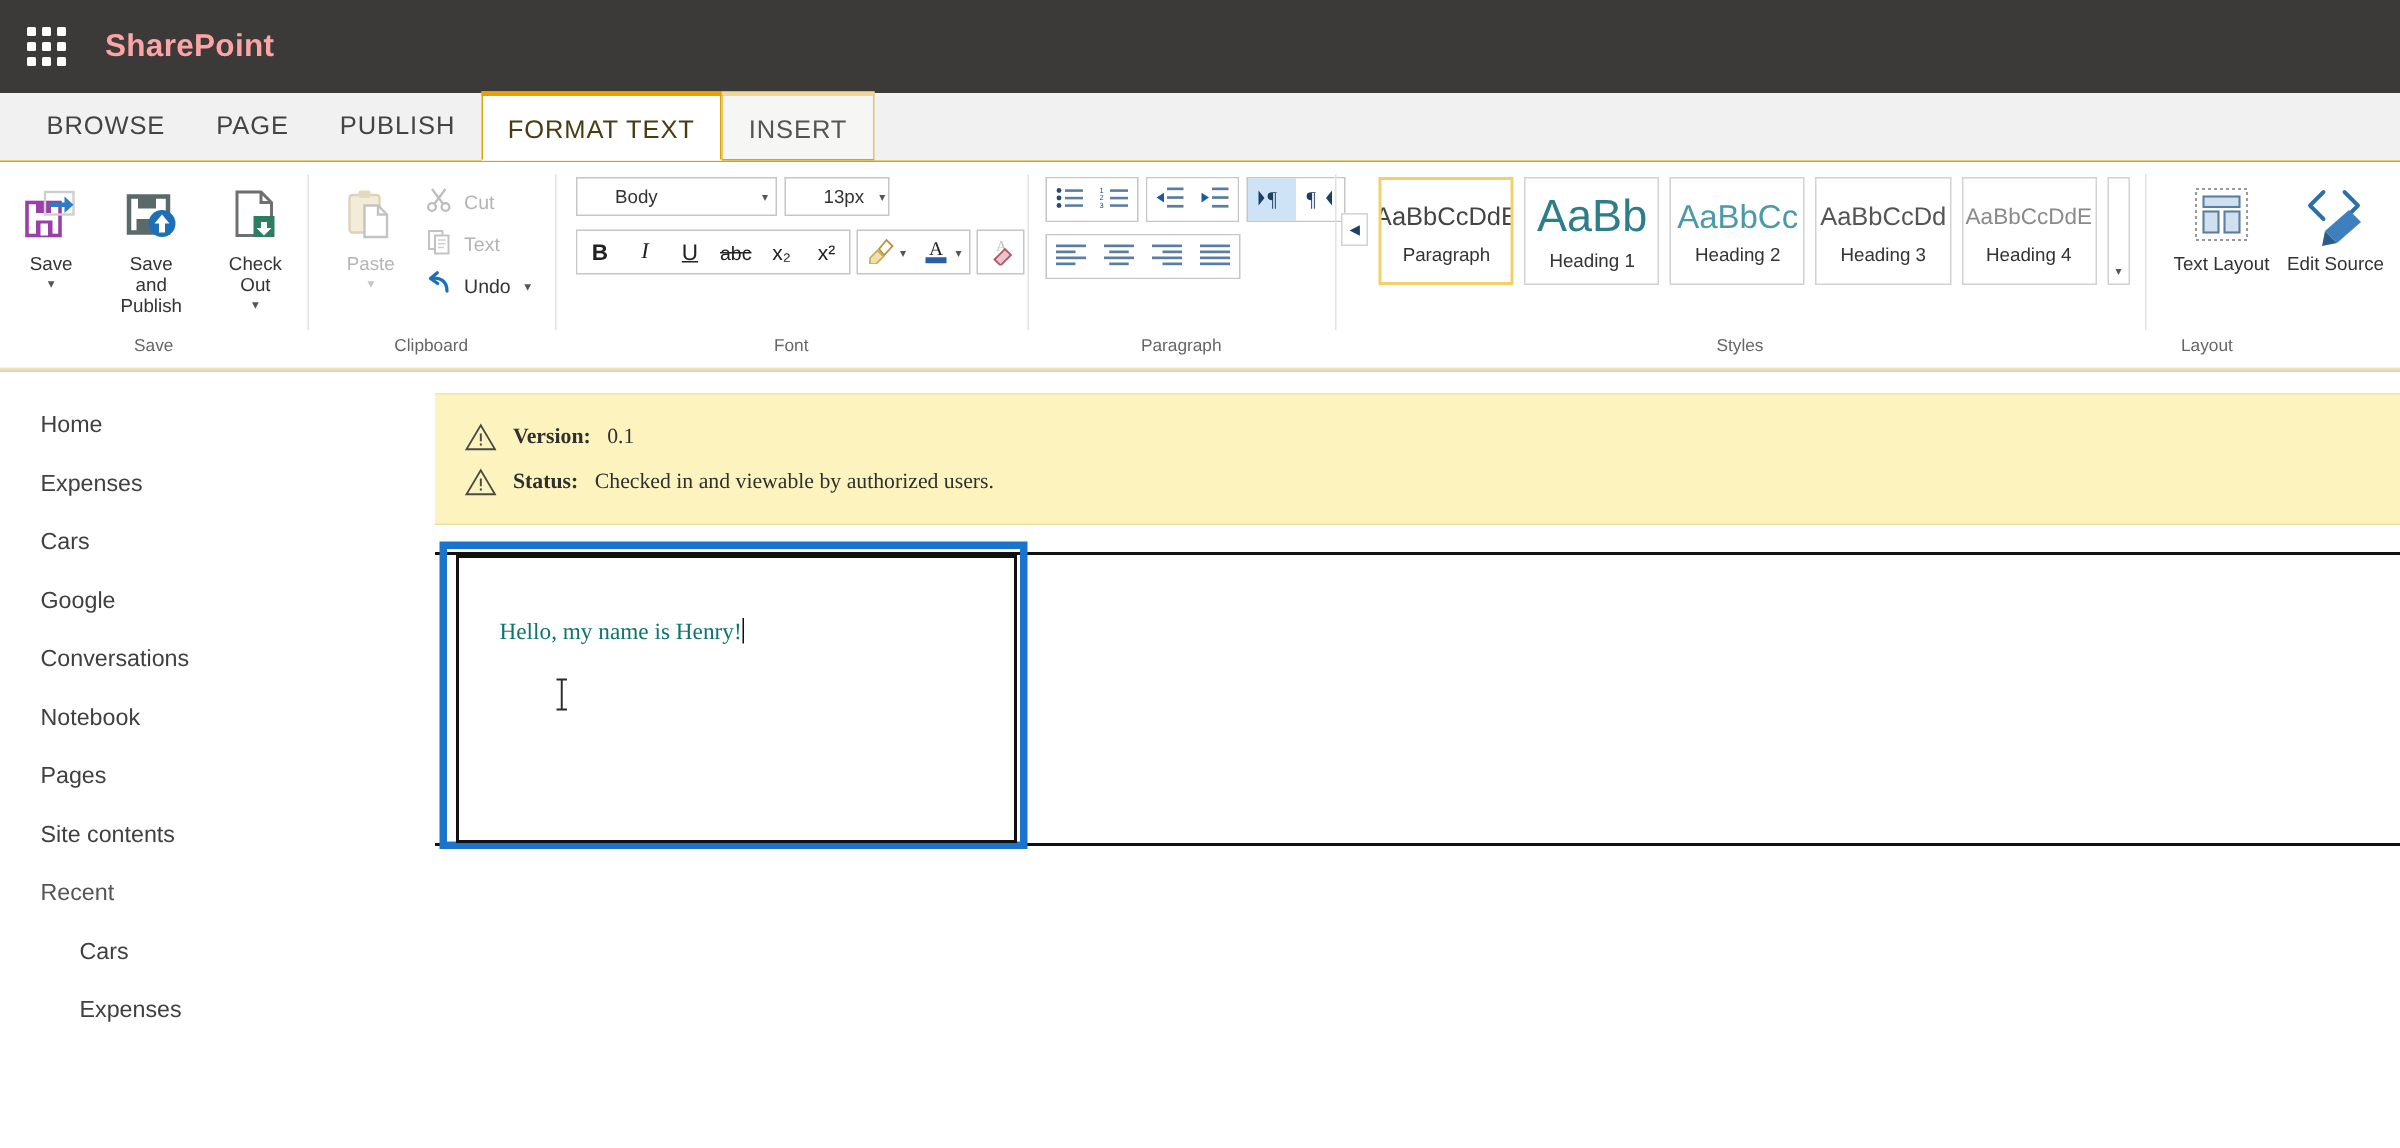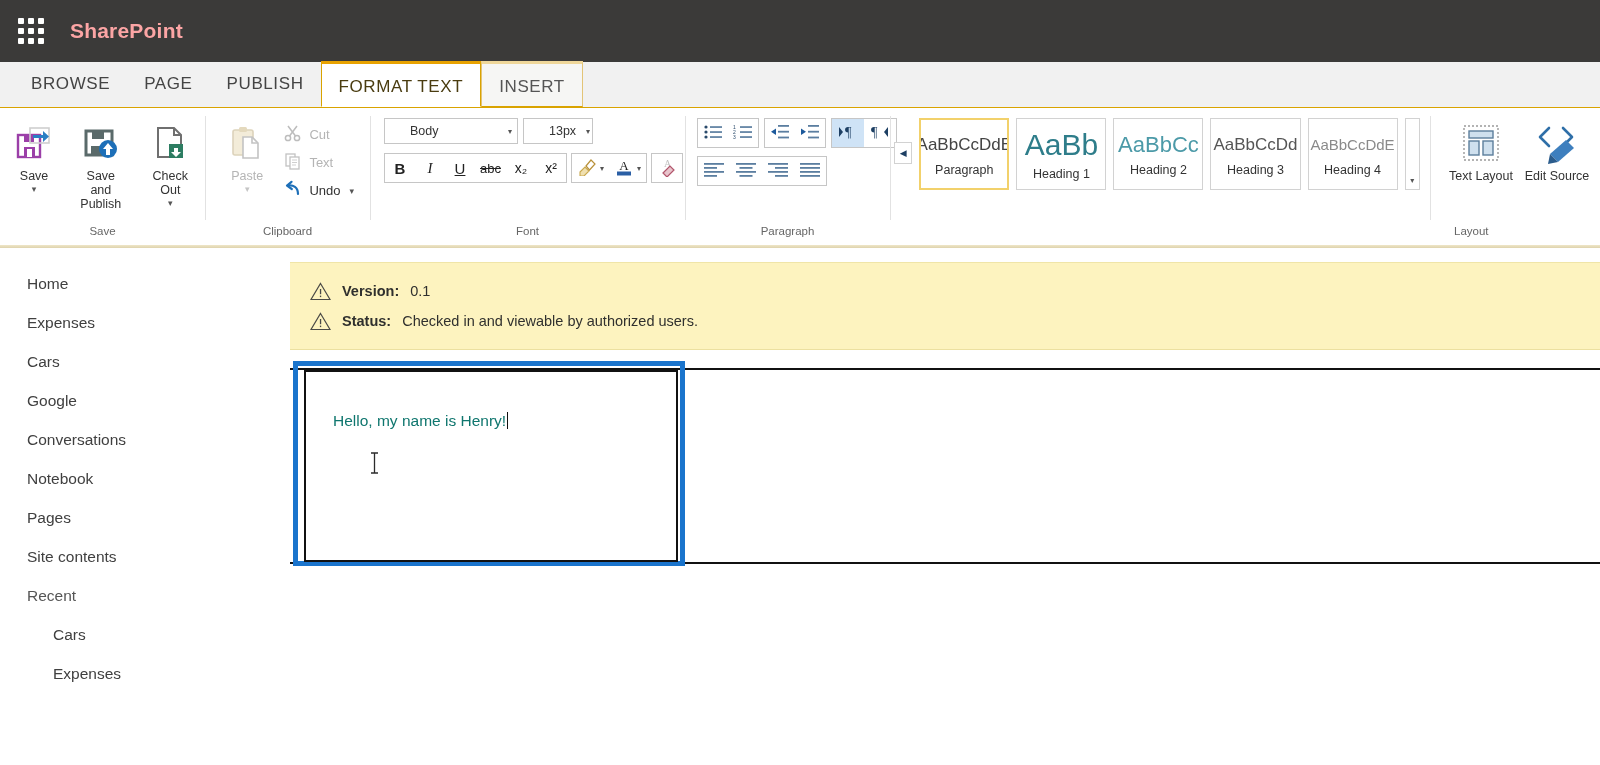--- a/index.html
+++ b/index.html
@@ -100,21 +100,21 @@
     display: flex; align-items: center; justify-content: center; font-size: 9px; color: #1d3f63;
     cursor: pointer; margin-top: 24px; }
 
   
   .pagebody { display: flex; height: 517px; }
   .leftnav { width: 290px; padding-top: 16px; }
   .navitem { font-size: 15.5px; color: #404040; padding: 10px 0 10px 27px; cursor: pointer; line-height: 19px; }
   .navitem.sub { padding-left: 53px; }
   .navitem.hdr { color: #555; }
 
-  .content { flex: 1; padding-top: 14px; }
+  .content { flex: 1; padding-top: 14px; font-family: Liberation Serif, serif; }
   .notice {
     background: #fdf3bf; border-top: 1px solid #f0e5a8; border-bottom: 1px solid #ece0a0;
     padding: 13px 0 13px 20px; margin-right: 0;
   }
   .nline { display: flex; align-items: center; gap: 11px; height: 30px; }
   .nline .warn { width: 21px; height: 19px; flex: none; }
   .nkey { font-size: 14.5px; font-weight: bold; color: #30302e; }
   .nval { font-size: 14.5px; color: #30302e; }
 
   .editwrap { position: relative; margin-top: 18px; }
@@ -462,20 +462,21 @@
       </div>
       <div class="stileb">
         <div class="prev" style="font-size:15px;color:#8a8a8a">AaBbCcDdE</div>
         <div class="nm">Heading 4</div>
       </div>
 
       <div class="scroller">
         <span>▾</span>
       </div>
     </div>
+    <div class="glabel">Styles</div>
   </div>
 
   <div class="rgroup" style="flex:1">
     <div class="gbody" style="gap:10px; padding-left:18px">
       <div class="bigbtn">
         <div class="ic">
           <svg width="42" height="42" viewBox="0 0 42 42">
             <rect x="4" y="4" width="34" height="34" fill="none" stroke="#9a9a9a" stroke-width="1.4" stroke-dasharray="2 2"></rect>
             <rect x="9" y="9" width="24" height="7" fill="#cfe0ee" stroke="#5c7e9c" stroke-width="1.4"></rect>
             <rect x="9" y="19" width="10" height="14" fill="#cfe0ee" stroke="#5c7e9c" stroke-width="1.4"></rect>

